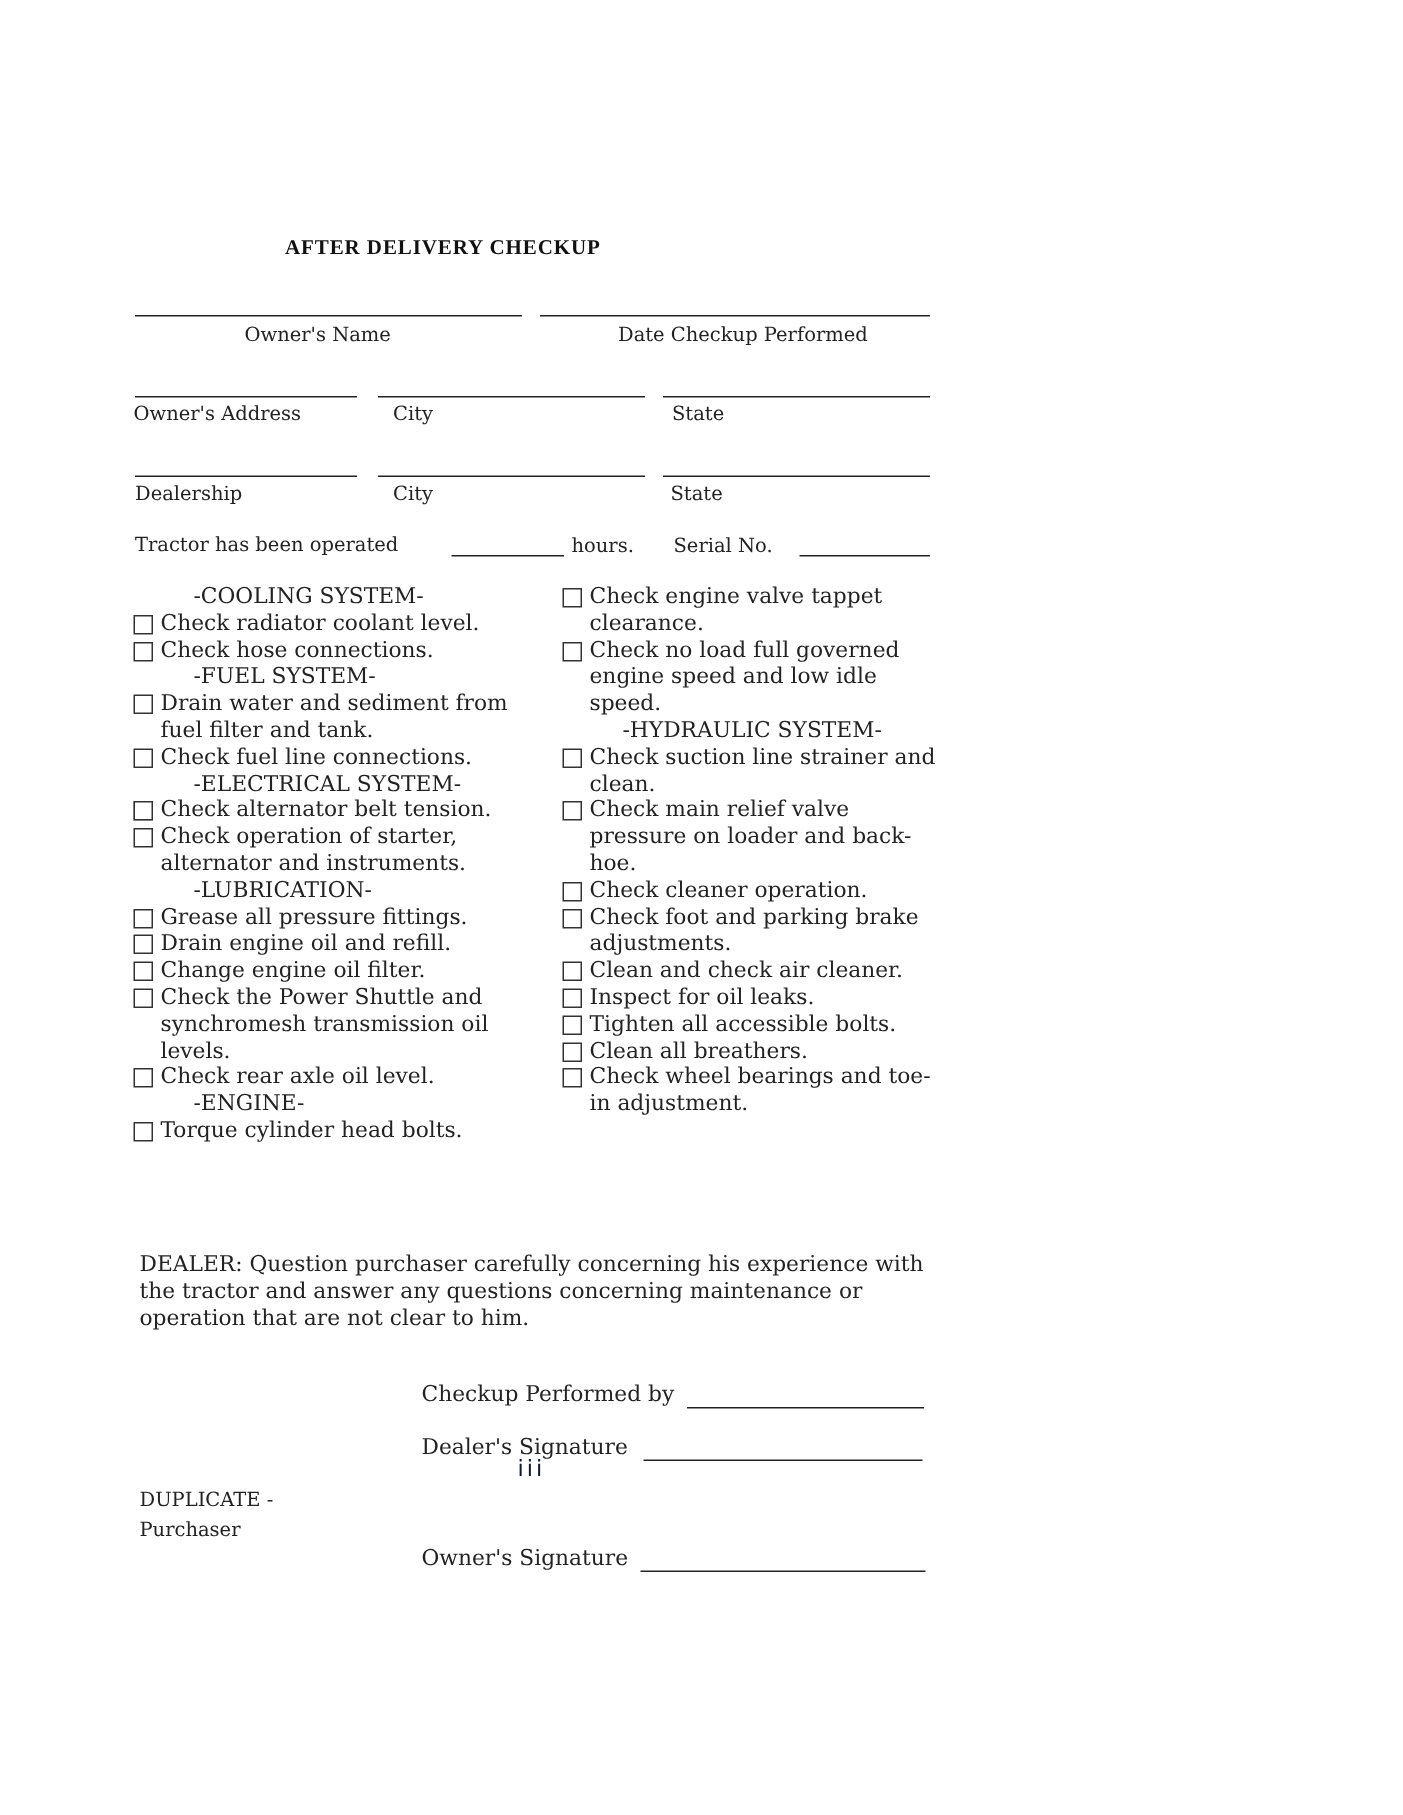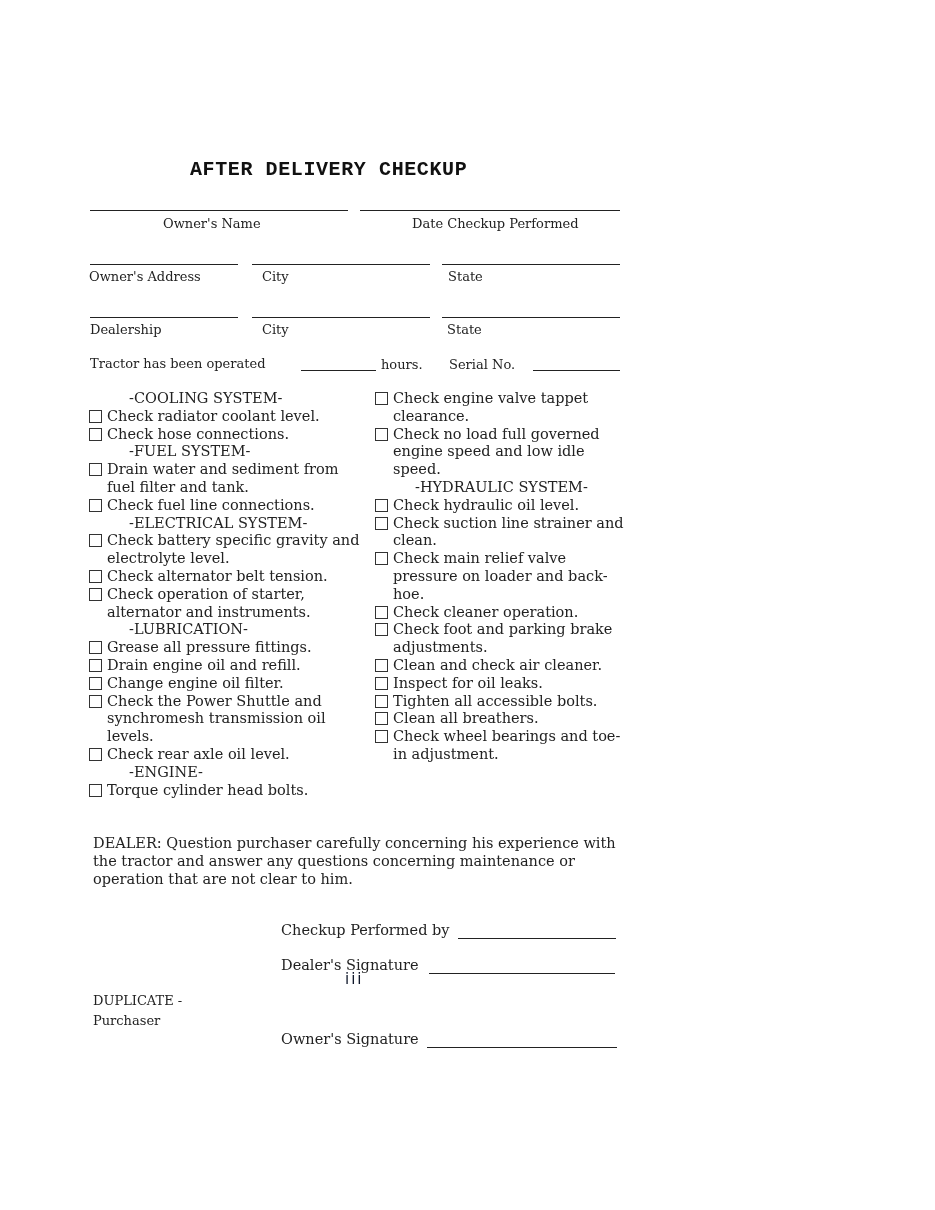--- a/index.html
+++ b/index.html
@@ -1,20 +1,20 @@
 <!DOCTYPE html>
 <html><head>
   <meta charset="utf-8">
   <style>
     html, body { margin: 0; padding: 0; background: #ffffff; }
     body { width: 935px; height: 1210px; position: relative; overflow: hidden;
            font-family: "DejaVu Serif", "Liberation Serif", serif; color: #1a1a1a; }
     .abs { position: absolute; }
-    .title { left: 190px; top: 158px; font-family: Liberation Mono, monospace;
-             font-weight: bold; font-size: 20px; letter-spacing: 0.6px; color: #111; }
+    .title { left: 190px; top: 158px; font-family: Liberation Serif, serif;
+             font-weight: bold; font-size: 14px; letter-spacing: 0.6px; color: #111; }
     .line { position: absolute; border-top: 1.5px solid #222; height: 0; }
     .lbl { position: absolute; font-size: 13px; white-space: nowrap; color: #222; }
     .col { position: absolute; font-size: 14.5px; line-height: 17.8px; color: #222; }
     .hdr { padding-left: 40px; }
     .item { position: relative; padding-left: 18px; }
     .cb { position: absolute; left: 0; top: 2px; width: 13px; height: 13px;
           border: 1.2px solid #333; box-sizing: border-box; background: #fff; }
     .para { left: 93px; top: 834px; width: 540px; font-size: 14.5px; line-height: 18px; color: #222; }
     .sig { position: absolute; font-size: 14.5px; white-space: nowrap; color: #222; text-align: right; }
     .sigline { display: inline-block; border-bottom: 1.3px solid #222; vertical-align: baseline; }
@@ -54,38 +54,37 @@
   <div class="line" style="left:533px; top:370px; width:87px;"></div>
 
   <div class="col" id="left-col" style="left:89px; top:390px; width:272px;">
       <div class="hdr">-COOLING SYSTEM-</div>
       <div class="item"><span class="cb"></span><span>Check radiator coolant level.</span></div>
       <div class="item"><span class="cb"></span><span>Check hose connections.</span></div>
       <div class="hdr">-FUEL SYSTEM-</div>
       <div class="item"><span class="cb"></span><span>Drain water and sediment from fuel filter and tank.</span></div>
       <div class="item"><span class="cb"></span><span>Check fuel line connections.</span></div>
       <div class="hdr">-ELECTRICAL SYSTEM-</div>
-      <div class="item"><span class="cb"></span><span>Check battery specific gravity and electrolyte level.</span></div>
+      <div class="item"><span class="cb"></span></div>
       <div class="item"><span class="cb"></span><span>Check alternator belt tension.</span></div>
       <div class="item"><span class="cb"></span><span>Check operation of starter, alternator and instruments.</span></div>
       <div class="hdr">-LUBRICATION-</div>
       <div class="item"><span class="cb"></span><span>Grease all pressure fittings.</span></div>
       <div class="item"><span class="cb"></span><span>Drain engine oil and refill.</span></div>
       <div class="item"><span class="cb"></span><span>Change engine oil filter.</span></div>
       <div class="item"><span class="cb"></span><span>Check the Power Shuttle and synchromesh transmission oil levels.</span></div>
       <div class="item"><span class="cb"></span><span>Check rear axle oil level.</span></div>
       <div class="hdr">-ENGINE-</div>
       <div class="item"><span class="cb"></span><span>Torque cylinder head bolts.</span></div>
     </div>
 
   <div class="col" id="right-col" style="left:375px; top:390px; width:255px;">
       <div class="item"><span class="cb"></span><span>Check engine valve tappet clearance.</span></div>
       <div class="item"><span class="cb"></span><span>Check no load full governed engine speed and low idle speed.</span></div>
       <div class="hdr">-HYDRAULIC SYSTEM-</div>
-      <div class="item"><span class="cb"></span><span>Check hydraulic oil level.</span></div>
       <div class="item"><span class="cb"></span><span>Check suction line strainer and clean.</span></div>
       <div class="item"><span class="cb"></span><span>Check main relief valve pressure on loader and back-hoe.</span></div>
       <div class="item"><span class="cb"></span><span>Check cleaner operation.</span></div>
       <div class="item"><span class="cb"></span><span>Check foot and parking brake adjustments.</span></div>
       <div class="item"><span class="cb"></span><span>Clean and check air cleaner.</span></div>
       <div class="item"><span class="cb"></span><span>Inspect for oil leaks.</span></div>
       <div class="item"><span class="cb"></span><span>Tighten all accessible bolts.</span></div>
       <div class="item"><span class="cb"></span><span>Clean all breathers.</span></div>
       <div class="item"><span class="cb"></span><span>Check wheel bearings and toe-in adjustment.</span></div>
     </div>

